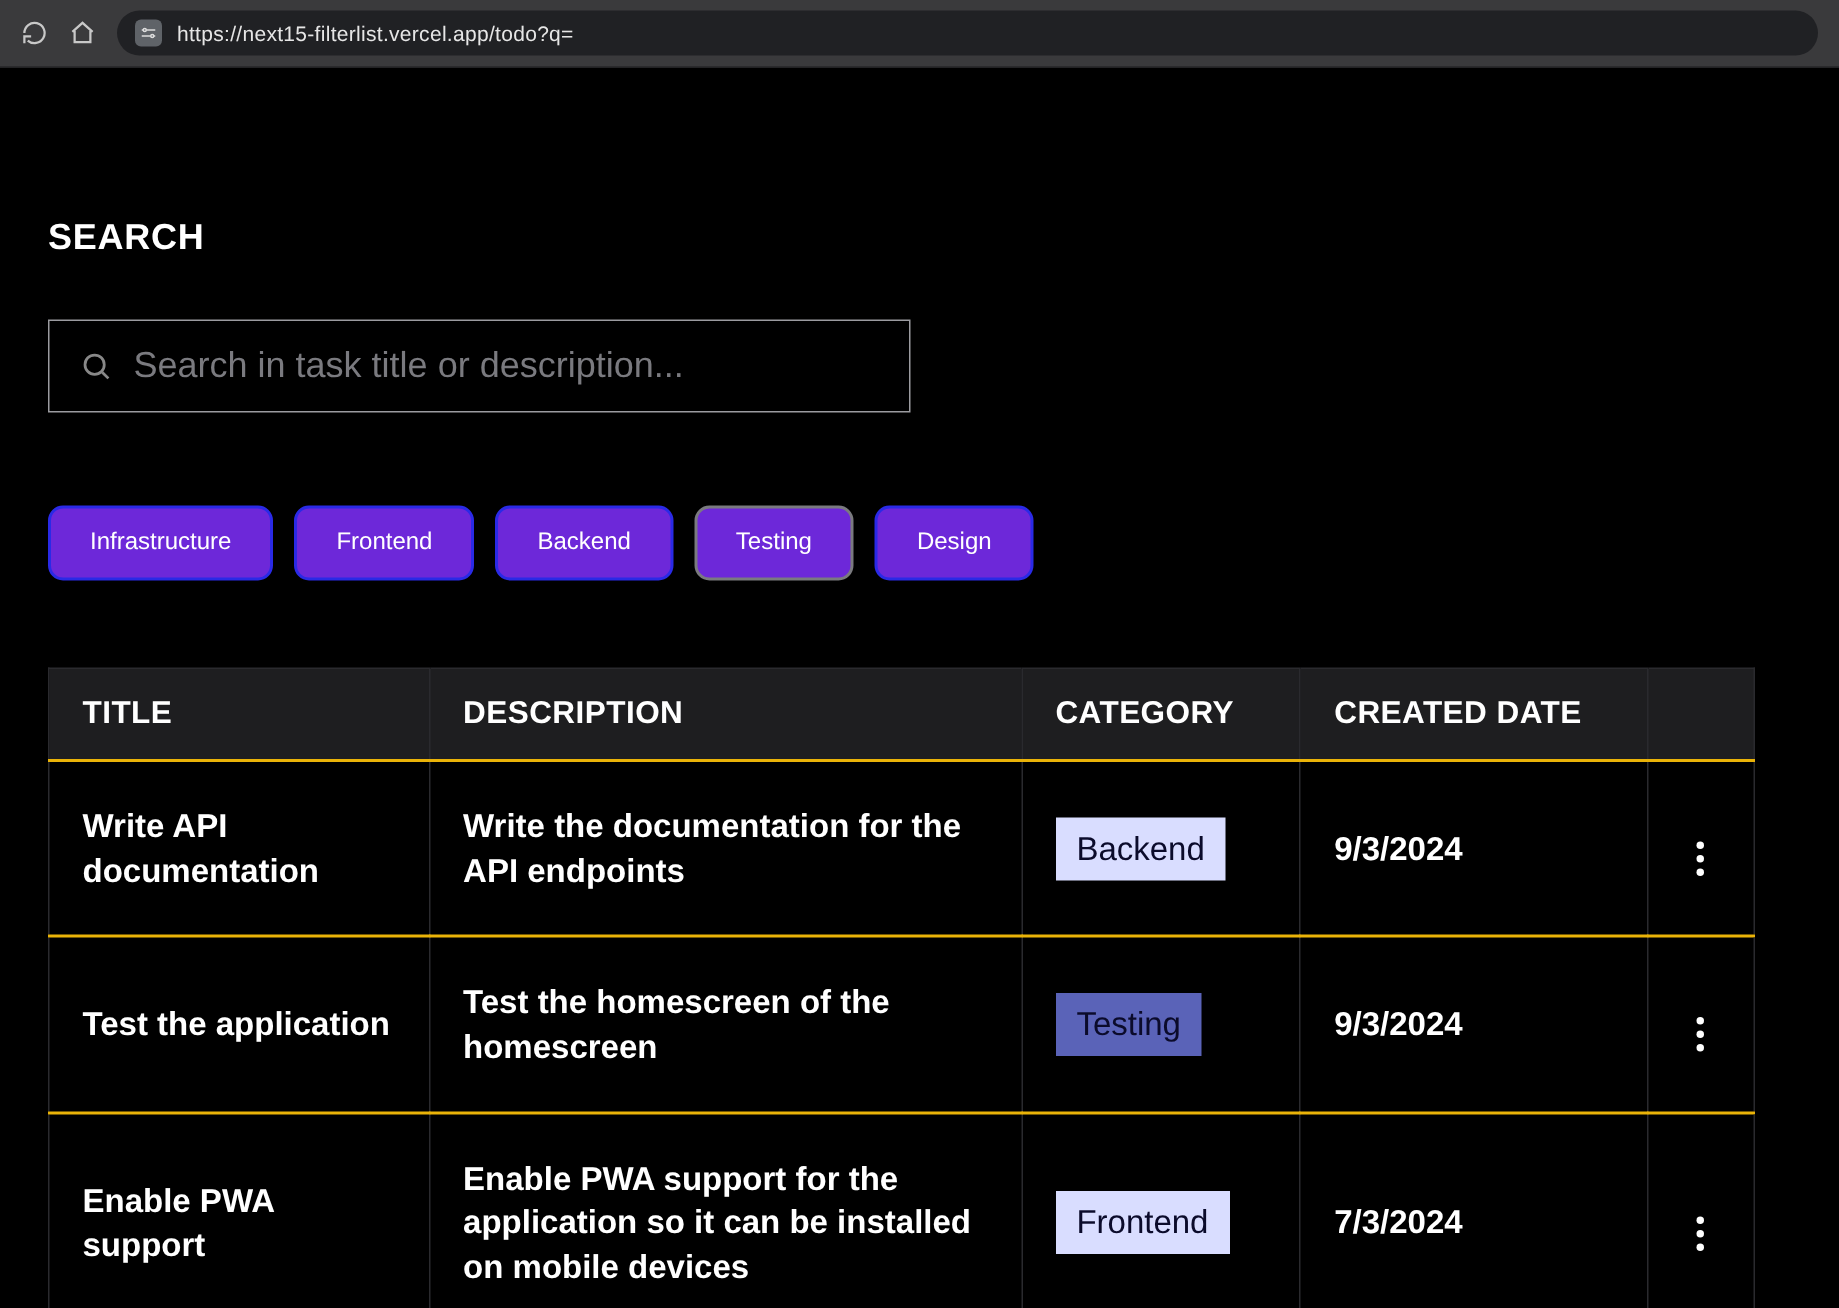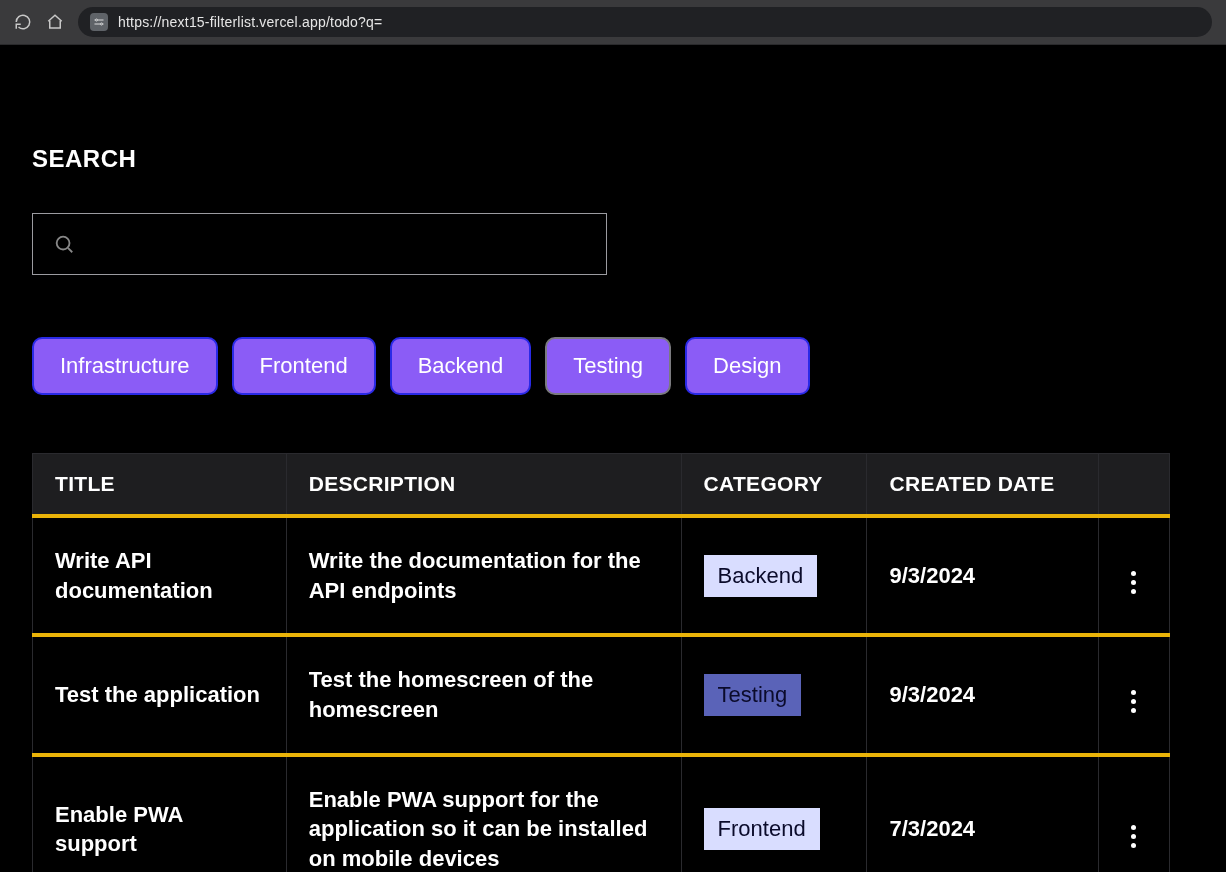--- a/index.html
+++ b/index.html
@@ -75,24 +75,24 @@
     outline: none;
     color: #fff;
     font-size: 24px;
   }
   .search-input::placeholder { color: #7a7a7f; }
 
   .filter-row { display: flex; gap: 14px; margin-bottom: 58px; }
   .filter-chip {
     padding: 14px 26px;
     border-radius: 10px;
-    font-size: 22px;
+    font-size: 16px;
     font-weight: 500;
     border: 2px solid #2a2ae6;
-    background: #8b5cf6;
+    background: #6d28d9;
     color: #fff;
     cursor: pointer;
   }
   .filter-chip.inactive { border-color: #7a7a7f; }
 
   
   .table {
     width: 1138px;
     border: 1px solid #2a2a2e;
     border-collapse: collapse;
@@ -105,21 +105,21 @@
     border-right: 1px solid #2a2a2e;
   }
   .table th:last-child, .table td:last-child { border-right: none; }
   .table thead th {
     background: #1e1e20;
     font-weight: 700;
     font-size: 21px;
     letter-spacing: .3px;
     height: 56px;
   }
-  .table tbody tr { border-top: 4px solid #eab308; }
+  .table tbody tr { border-top: 2px solid #eab308; }
   .table tbody td { padding-top: 28px; padding-bottom: 28px; }
   .col-title { width: 254px; }
   .col-desc { width: 396px; }
   .col-cat { width: 186px; }
   .col-date { width: 232px; }
   .col-actions { width: 70px; text-align: center; }
   .title-cell, .desc-cell { font-weight: 600; line-height: 1.35; }
   .desc-cell { font-weight: 700; margin-top: 23px; }
   .badge {
     display: inline-block;
@@ -173,20 +173,21 @@
 
 <div class="page">
 
   <div class="search-label">SEARCH</div>
 
   <div class="search-wrap">
     <svg viewBox="0 0 24 24" fill="none" stroke="currentColor" stroke-width="2">
         <circle cx="11" cy="11" r="7"></circle>
         <line x1="21" y1="21" x2="16.5" y2="16.5"></line>
       </svg>
+    <input class="search-input" type="text" placeholder="Search in task title or description..." style="">
   </div>
 
   <div class="filter-row">
     <button class="filter-chip">Infrastructure</button>
     <button class="filter-chip">Frontend</button>
     <button class="filter-chip">Backend</button>
     <button class="filter-chip inactive">Testing</button>
     <button class="filter-chip">Design</button>
   </div>
 

